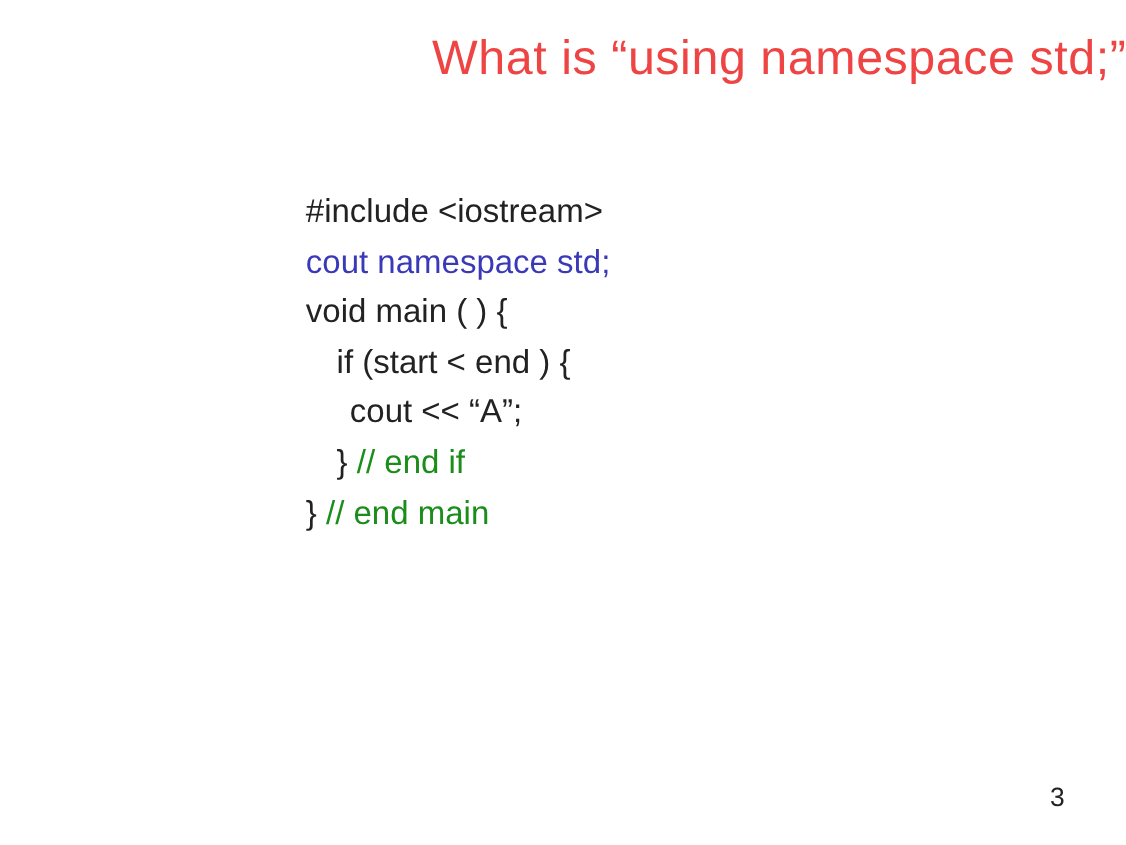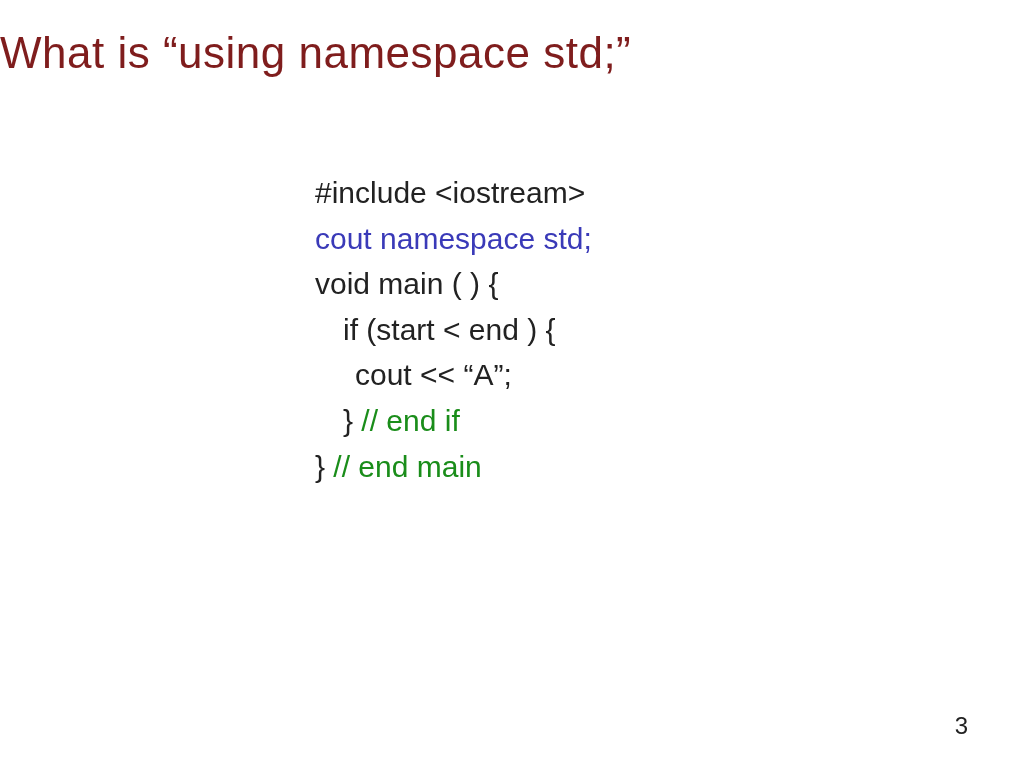--- a/index.html
+++ b/index.html
@@ -15,33 +15,32 @@
     position: relative;
     width: 1024px;
     height: 768px;
     box-sizing: border-box;
   }
   .title {
     position: absolute;
     top: 28px;
     left: 0;
     width: 100%;
-    text-align: left;
+    text-align: right;
     font-size: 44px;
-    color: #7f1d1d;
+    color: #ef4444;
     letter-spacing: 0.5px;
   }
   .code-block {
     position: absolute;
     top: 170px;
     left: 278px;
     font-size: 30px;
     line-height: 1.52;
     color: #222;
-    margin-left: 37px;
   }
   .code-line {
     white-space: pre;
   }
   .indent1 { padding-left: 28px; }
   .indent2 { padding-left: 40px; }
   .blue { color: #3a3ab8; }
   .green { color: #1a8d1a; }
   .page-number {
     position: absolute;

